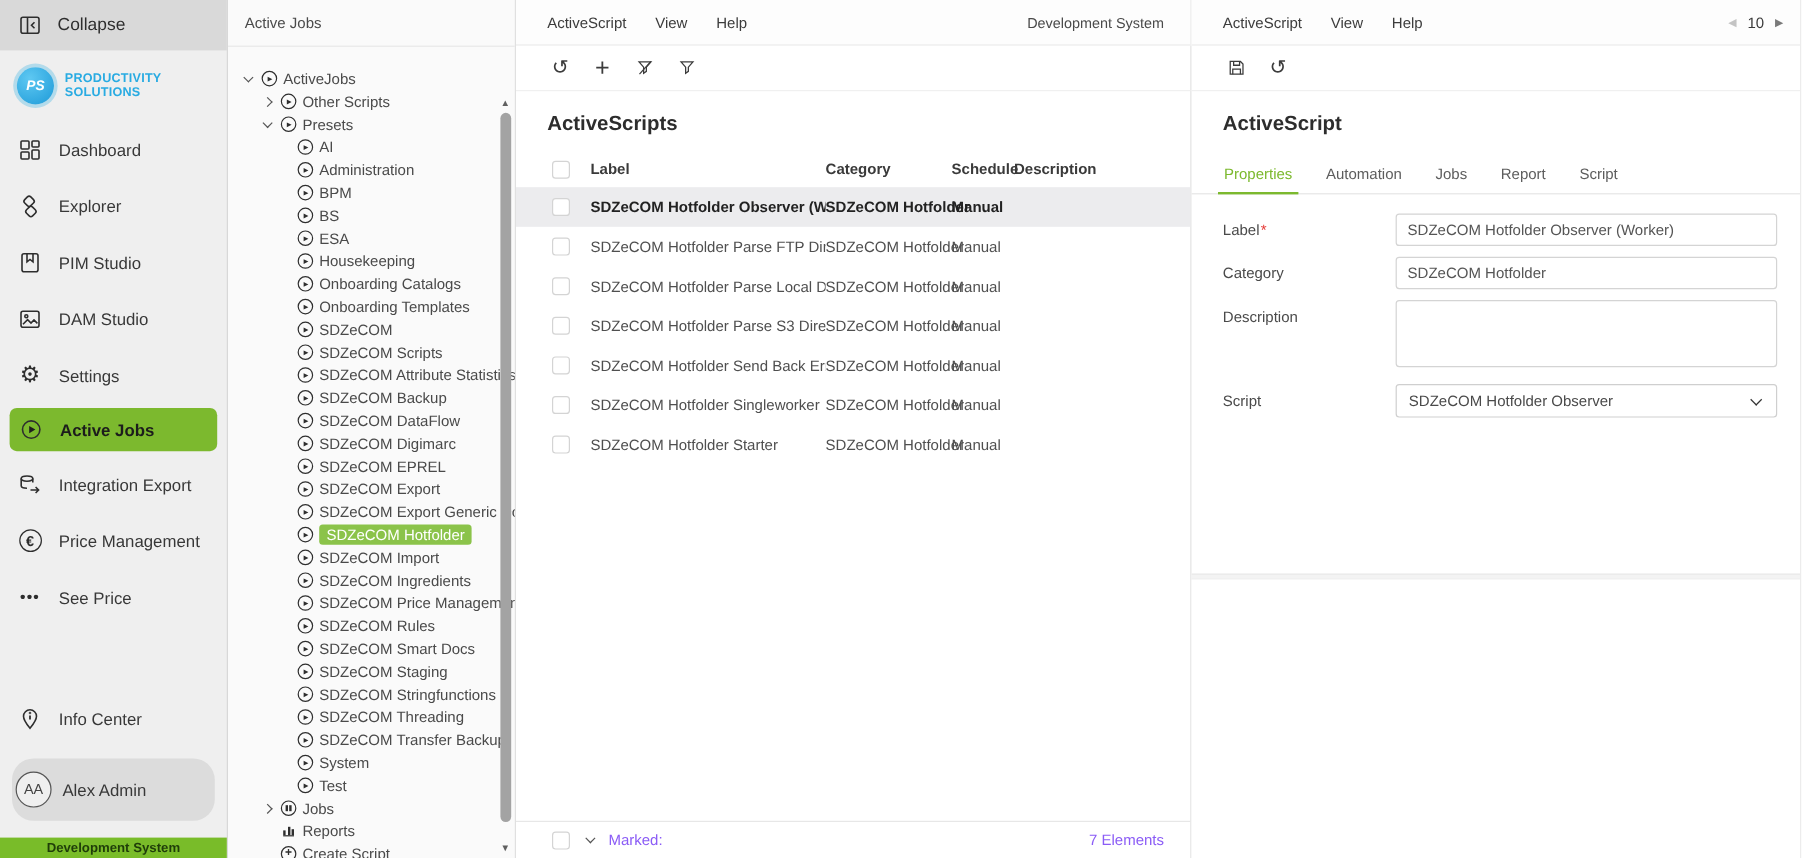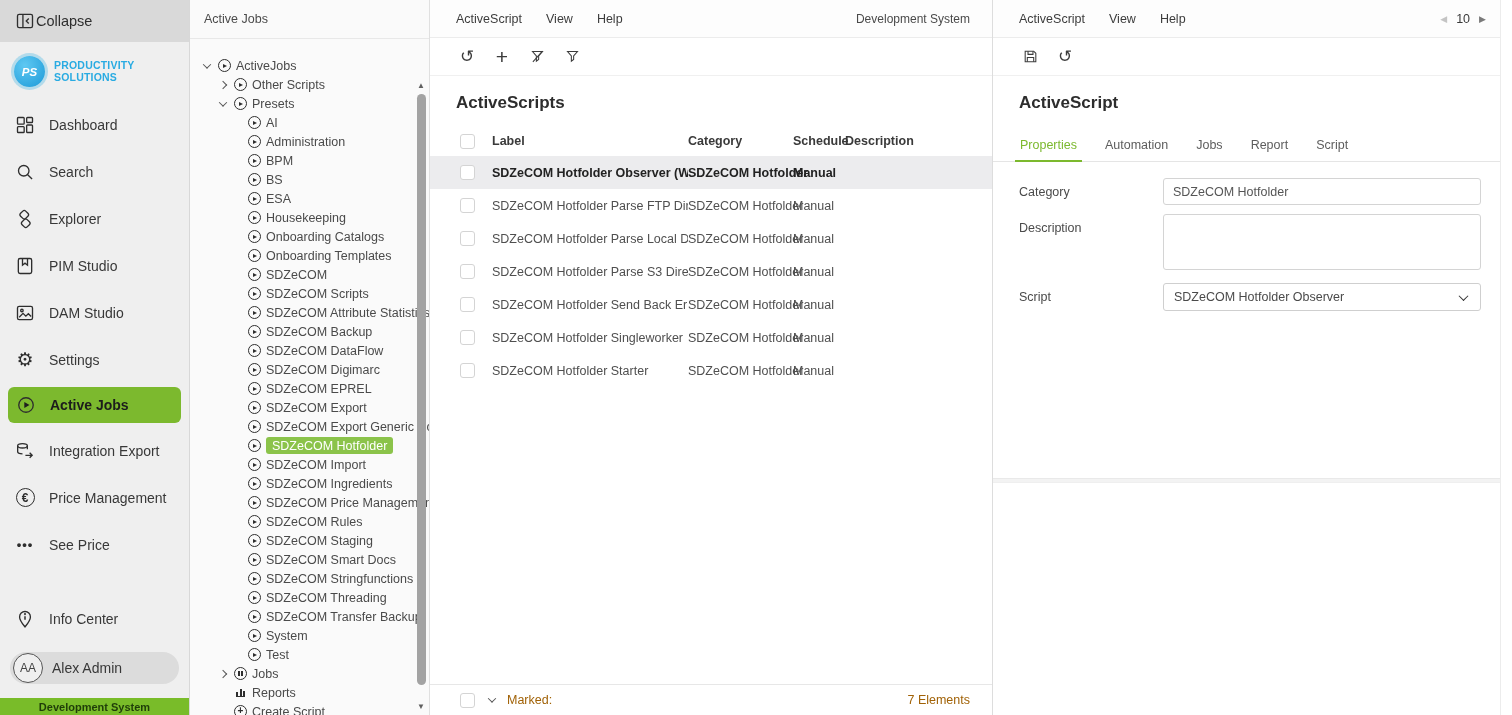--- a/index.html
+++ b/index.html
@@ -2,34 +2,34 @@
 <html style="--accent-green: #7cb92e; --selection-green: #8bc34a; --env-green: #79bc29; --brand-blue: #29abe2;"><head>
 <meta charset="utf-8">
 <style>
   * { margin:0; padding:0; box-sizing:border-box; }
   html,body { width:1512px; height:715px; overflow:hidden; }
   body { font-family:"Liberation Sans", sans-serif; background:#fff; color:#333; }
   #app { display:flex; width:1512px; height:715px; }
 
   
   .sidebar { width:190px; background:#efefef; border-right:1px solid #d8d8d8; display:flex; flex-direction:column; position:relative; }
-  .collapse-row { height:42px; background:#d9d9d9; display:flex; align-items:center; padding:0 14px; font-size:14.5px; color:#2e2e2e; cursor:pointer; }
+  .collapse-row { height:42px; background:#d9d9d9; display:flex; align-items:center; gap:12px; padding:0 14px; font-size:14.5px; color:#2e2e2e; cursor:pointer; }
   .brand { display:flex; align-items:center; gap:9px; padding:14px 12px 10px 14px; }
   .brand-circle { width:31px; height:31px; border-radius:50%; background:radial-gradient(circle at 35% 30%, #5ec8f2, #1d9ad8); color:#fff; font-size:11.5px; font-weight:bold; font-style:italic; display:flex; align-items:center; justify-content:center; box-shadow:0 0 0 3px rgba(41,171,226,.30); }
   .brand-name { color:var(--brand-blue,#29abe2); font-size:10.5px; font-weight:bold; line-height:1.08; letter-spacing:.2px; }
   .side-nav { display:flex; flex-direction:column; padding-top:4px; }
   .side-item { height:47px; display:flex; align-items:center; gap:13px; padding:0 14px; font-size:14px; color:#383838; cursor:pointer; }
   .side-item .icn, .collapse-row .icn { width:22px; height:22px; display:flex; align-items:center; justify-content:center; flex:none; }
   .side-item svg, .collapse-row svg { stroke:#2e2e2e; fill:none; stroke-width:1.6; width:20px; height:20px; }
   .side-item.active { background:var(--accent-green,#7cb92e); border-radius:6px; margin:4px 8px; height:36px; padding:0 8px 0 7px; font-weight:bold; color:#1c1c1c; }
   .side-item .glyph { font-size:19px; line-height:1; color:#2e2e2e; }
   .euro-ico { width:19px; height:19px; border:1.7px solid #2e2e2e; border-radius:50%; display:flex; align-items:center; justify-content:center; font-size:12px; font-weight:bold; color:#2e2e2e; }
   .dots-ico { font-size:13px; letter-spacing:1px; color:#2e2e2e; font-weight:bold; }
   .sidebar-spacer { flex:1; }
-  .user-pill { margin:10px 10px 14px 10px; background:#dcdcdc; border-radius:18px; height:32px; display:flex; align-items:center; gap:9px; padding:0 10px 0 3px; cursor:pointer; }
+  .user-pill { margin:10px 10px 14px 10px; background:#dcdcdc; border-radius:18px; height:52px; display:flex; align-items:center; gap:9px; padding:0 10px 0 3px; cursor:pointer; }
   .avatar { width:30px; height:30px; border-radius:50%; border:1.5px solid #555; display:flex; align-items:center; justify-content:center; font-size:12px; color:#444; background:#efefef; }
   .user-name { font-size:14px; color:#383838; }
   .env-bar { height:17px; background:var(--env-green,#79bc29); display:flex; align-items:center; justify-content:center; font-size:11px; font-weight:bold; color:#1f3d09; }
 
   
   .tree-panel { width:240px; background:#fafafa; border-right:1px solid #e0e0e0; display:flex; flex-direction:column; position:relative; }
   .tree-head { height:39px; display:flex; align-items:center; padding:0 14px; font-size:12.5px; color:#4a4a4a; border-bottom:1px solid #e8e8e8; flex:none; }
   .tree-body { flex:1; padding-top:17px; position:relative; overflow:hidden; }
   .tree-row { height:19px; display:flex; align-items:center; gap:5px; font-size:12.5px; color:#4a4a4a; cursor:pointer; white-space:nowrap; }
   .tree-row[data-level="0"]{ padding-left:11px; }
@@ -72,21 +72,21 @@
   .tbl-header { height:30px; font-size:12.5px; font-weight:bold; color:#3a3a3a; }
   .tbl-row { height:33px; font-size:12.5px; color:#4f4f4f; cursor:pointer; }
   .tbl-row.selected { background:#ececee; font-weight:bold; color:#222; }
   .c-cb { width:32px; flex:none; }
   .c-label { width:196px; flex:none; overflow:hidden; white-space:nowrap; }
   .c-cat { width:105px; flex:none; white-space:nowrap; }
   .c-sched { width:52px; flex:none; }
   .c-desc { flex:1; }
   .cb { width:15px; height:15px; border:1px solid #d4d4d4; border-radius:3px; background:#fff; display:block; cursor:pointer; }
   .list-body { flex:1; }
-  .list-footer { height:31px; border-top:1px solid #e7e7e7; display:flex; align-items:center; gap:10px; padding:0 22px 0 30px; font-size:12.5px; color:#a16207; flex:none; }
+  .list-footer { height:31px; border-top:1px solid #e7e7e7; display:flex; align-items:center; gap:10px; padding:0 22px 0 30px; font-size:12.5px; color:#8b5cf6; flex:none; }
   .list-footer .chev { margin:0 2px 0 4px; }
   .footer-count { margin-left:auto; }
 
   
   .detail-panel { flex:1; background:#fff; display:flex; flex-direction:column; position:relative; }
   .pager { margin-left:auto; display:flex; align-items:center; gap:9px; font-size:12.5px; color:#3a3a3a; padding-right:4px; }
   .pager .pg-prev { color:#c4c4c4; font-size:9px; cursor:pointer; }
   .pager .pg-next { color:#7a7a7a; font-size:9px; cursor:pointer; }
   .tabs { display:flex; gap:26px; padding:8px 26px 0 26px; border-bottom:1px solid #e5e5e5; flex:none; }
   .tab { font-size:12.5px; color:#5d5d5d; padding:4px 1px 9px 1px; cursor:pointer; position:relative; }
@@ -139,29 +139,20 @@
             <svg viewBox="0 0 24 24">
               <rect x="3" y="3" width="8" height="8" rx="1"></rect>
               <rect x="14" y="3" width="7" height="6" rx="1"></rect>
               <rect x="3" y="14" width="8" height="7" rx="1"></rect>
               <rect x="14" y="12" width="7" height="9" rx="1"></rect>
             </svg>
           </span>
           <span>Dashboard</span>
         </div>
 
-        <div class="side-item">
-          <span class="icn">
-            <svg viewBox="0 0 24 24">
-              <circle cx="10.5" cy="10.5" r="6.3"></circle>
-              <path d="M15.2 15.2L20.5 20.5"></path>
-            </svg>
-          </span>
-          <span>Search</span>
-        </div>
 
         <div class="side-item">
           <span class="icn">
             <svg viewBox="0 0 24 24">
               <rect x="6.8" y="2.6" width="8.6" height="8.6" rx="2.4" transform="rotate(45 11.1 6.9)"></rect>
               <rect x="8.6" y="12.8" width="8.6" height="8.6" rx="2.4" transform="rotate(45 12.9 17.1)"></rect>
             </svg>
           </span>
           <span>Explorer</span>
         </div>
@@ -455,29 +446,29 @@
             <i class="tri"></i>
           </span>
           <span class="node-label">SDZeCOM Rules</span>
         </div>
 
         <div class="tree-row" data-level="2">
           <span class="chev" data-chev="none"></span>
           <span class="node-icon" data-icon="play-circle-icon">
             <i class="tri"></i>
           </span>
+          <span class="node-label">SDZeCOM Smart Docs</span>
+        </div>
+
+        <div class="tree-row" data-level="2">
+          <span class="chev" data-chev="none"></span>
+          <span class="node-icon" data-icon="play-circle-icon">
+            <i class="tri"></i>
+          </span>
           <span class="node-label">SDZeCOM Staging</span>
-        </div>
-
-        <div class="tree-row" data-level="2">
-          <span class="chev" data-chev="none"></span>
-          <span class="node-icon" data-icon="play-circle-icon">
-            <i class="tri"></i>
-          </span>
-          <span class="node-label">SDZeCOM Smart Docs</span>
         </div>
 
         <div class="tree-row" data-level="2">
           <span class="chev" data-chev="none"></span>
           <span class="node-icon" data-icon="play-circle-icon">
             <i class="tri"></i>
           </span>
           <span class="node-label">SDZeCOM Stringfunctions</span>
         </div>
 
@@ -718,20 +709,24 @@
         <span class="tab">Jobs</span>
 
         <span class="tab">Report</span>
 
         <span class="tab">Script</span>
 
     </div>
 
     <div class="form">
       <div class="form-row">
+        <span class="form-label"><span>Label</span><span class="req">*</span></span>
+        <span class="form-field"><input class="txt-input" type="text" value="SDZeCOM Hotfolder Observer (Worker)" style=""></span>
+      </div>
+      <div class="form-row">
         <span class="form-label">Category</span>
         <span class="form-field"><input class="txt-input" type="text" value="SDZeCOM Hotfolder" style=""></span>
       </div>
       <div class="form-row">
         <span class="form-label">Description</span>
         <span class="form-field"><textarea class="txt-area" style=""></textarea></span>
       </div>
       <div class="form-row" style="margin-top:4px;">
         <span class="form-label">Script</span>
         <span class="form-field">

